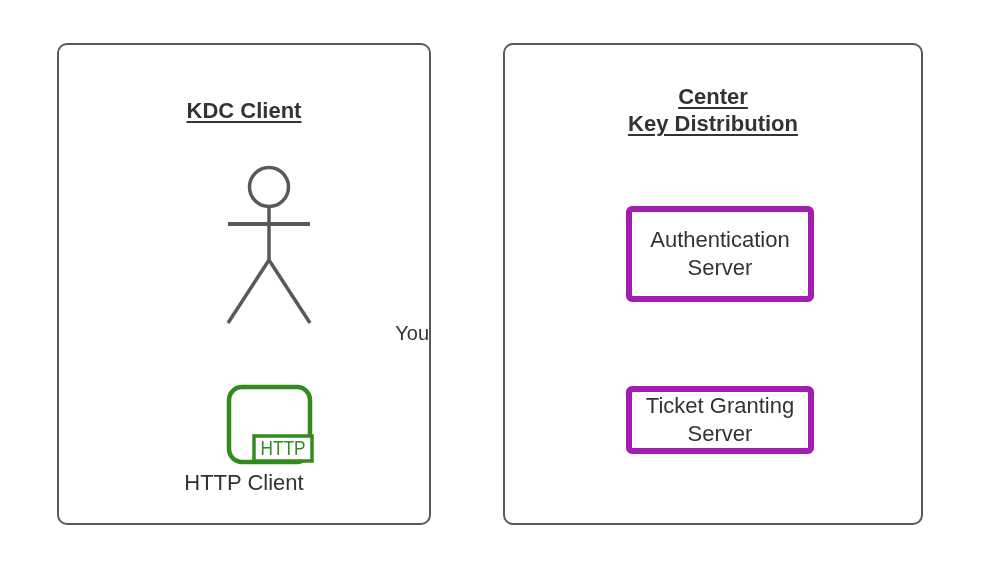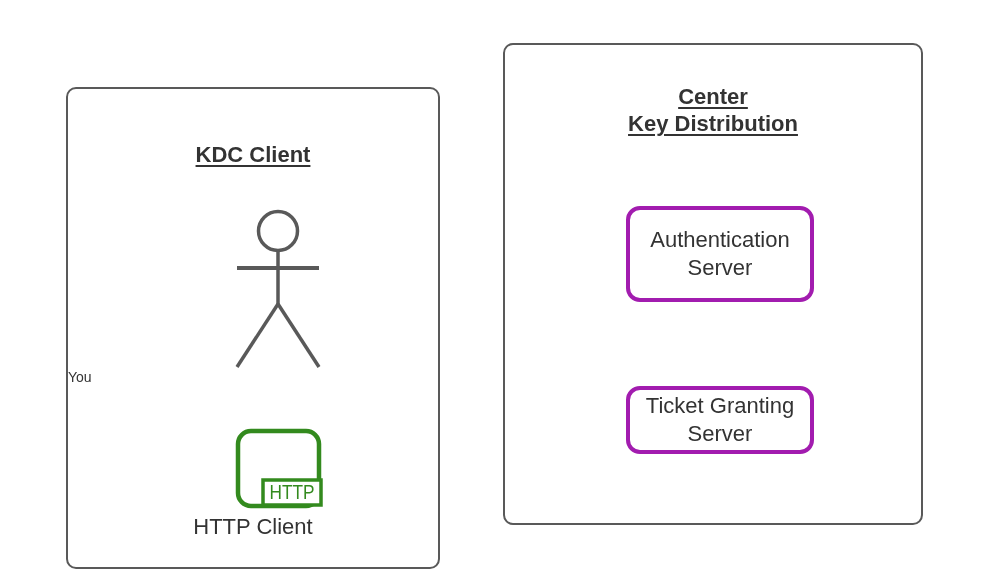--- a/index.html
+++ b/index.html
@@ -11,21 +11,21 @@
     position: relative;
     overflow: hidden;
   }
   .panel {
     position: absolute;
     box-sizing: border-box;
     border: 2px solid #595959;
     border-radius: 10px;
     background: #ffffff;
   }
-  #left-panel  { left: 66px;  top: 43px; width: 374px; height: 482px; margin-top: 44px; }
+  #left-panel  { left: 57px;  top: 43px; width: 374px; height: 482px; }
   #right-panel { left: 503px; top: 43px; width: 420px; height: 482px; }
 
   .panel-title {
     position: absolute; left: 0; right: 0;
     text-align: center;
     font-size: 22px; font-weight: bold;
     line-height: 27px;
     color: #333333;
   }
   #left-title  { top: 52px; }
@@ -33,34 +33,34 @@
   .underlined {
     text-decoration: underline;
     text-decoration-thickness: 2px;
     text-underline-offset: 3px;
   }
   .title-line { display: block; }
 
   .actor-svg { position: absolute; left: 160px; top: 119px; }
   .actor-label {
     position: absolute; left: 0; right: 0; top: 275px;
-    text-align: left; font-size: 14px; line-height: 27px;
+    text-align: right; font-size: 20px; line-height: 27px;
   }
 
   .http-icon-svg { position: absolute; left: 166px; top: 338px; }
   .service-label {
     position: absolute; left: 0; right: 0; top: 424px;
     text-align: center; font-size: 22px; line-height: 27px;
   }
 
   .server-box {
     position: absolute; left: 121px; width: 188px;
     box-sizing: border-box;
-    border: 4px solid #a21caf;
-    border-radius: 14px;
+    border: 6px solid #a21caf;
+    border-radius: 6px;
     background: #ffffff;
     display: flex; flex-direction: column;
     align-items: center; justify-content: center;
     text-align: center;
     font-size: 22px; line-height: 28px;
     color: #333333;
   }
   #auth-box { top: 161px; height: 96px; }
   #tgs-box  { top: 341px; height: 68px; }
   .server-line { display: block; }

